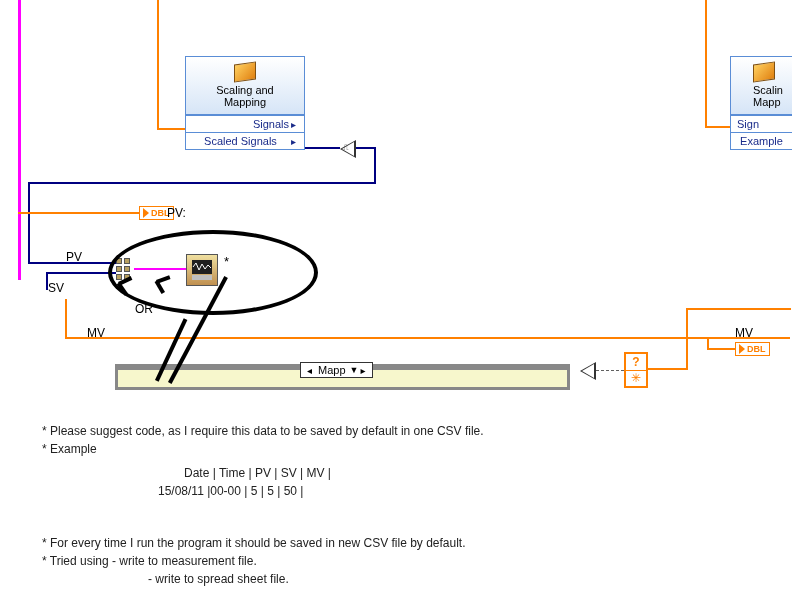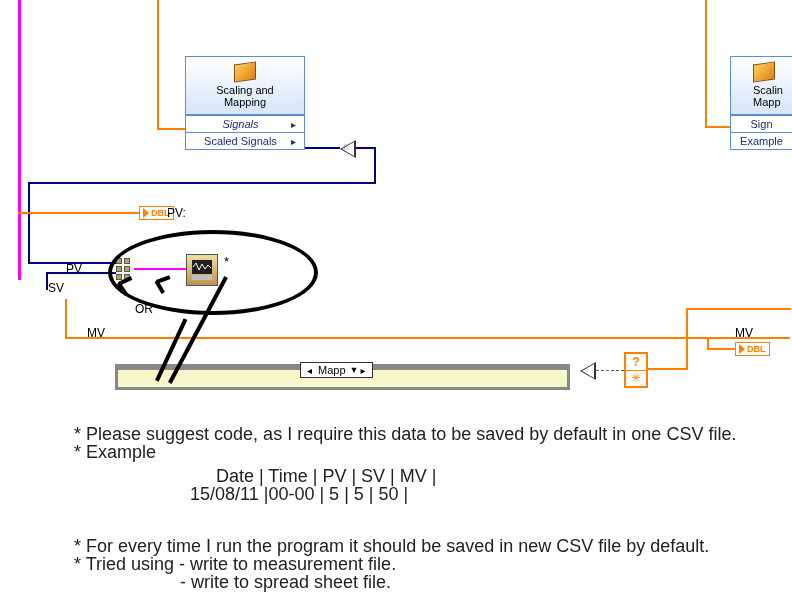--- a/index.html
+++ b/index.html
@@ -21,21 +21,21 @@
 .case-selector { position: absolute; background: #fff; border: 1px solid #333; padding: 1px 4px; font-size: 11px; display: flex; align-items: center; }
 .select-box { position: absolute; width: 24px; height: 36px; border: 2px solid #ff8000; background: #fff; display: flex; flex-direction: column; }
 .select-top { flex: 1; display: flex; align-items: center; justify-content: center; color: #ff8000; font-weight: bold; }
 .select-bot { flex: 1; border-top: 1px solid #ff8000; display: flex; align-items: center; justify-content: center; color: #ff8000; }
 .merge { position: absolute; width: 18px; height: 22px; }
 .merge-block { position: absolute; width: 6px; height: 6px; background: #b8a060; border: 1px solid #555; }
 .waveform-node { position: absolute; width: 32px; height: 32px; border: 1px solid #555; background: linear-gradient(#f0e0a0, #c09050); display:flex; align-items:center; justify-content:center; }
 .annotation { position: absolute; }
 .annot-circle { position: absolute; border: 4px solid #000; border-radius: 50%; }
 .annot-line { position: absolute; background: #000; transform-origin: 0 0; }
-.text-note { position: absolute; font-size: 18px; color: #222; margin-left: 32px; }
+.text-note { position: absolute; font-size: 12px; color: #222; }
 .icon-3d { width: 22px; height: 18px; margin: 0 auto; background: linear-gradient(135deg, #ffd060, #e08010); transform: skewY(-8deg); border: 1px solid #805010; }
 .chev { font-size: 10px; margin: 0 2px; }
 </style>
 </head>
 <body>
 
 <div class="wire" style="left:18px; top:0; width:3px; height:280px; background:#ff00ff;"></div>
 
 <div class="wire wire-orange" style="left:157px; top:0; width:2px; height:130px;"></div>
 <div class="wire wire-orange" style="left:157px; top:128px; width:28px; height:2px;"></div>
@@ -49,21 +49,21 @@
 <div class="wire wire-navy" style="left:28px; top:182px; width:2px; height:82px;"></div>
 <div class="wire wire-navy" style="left:28px; top:262px; width:88px; height:2px;"></div>
 
 <div class="wire wire-orange" style="left:18px; top:212px; width:121px; height:2px;"></div>
 <div class="dbl-tag" style="left:139px; top:206px;">
   <div class="dbl-arrow" style="border-left:6px solid #ff8000; margin-right:2px;"></div>
   <span>DBL</span>
 </div>
 <div class="label" style="left:167px; top:206px;">PV:</div>
 
-<div class="label" style="left:66px; top:250px;margin-top:12px;">PV</div>
+<div class="label" style="left:66px; top:250px;">PV</div>
 <div class="label" style="left:48px; top:281px;">SV</div>
 <div class="label" style="left:135px; top:302px;">OR</div>
 <div class="label" style="left:87px; top:326px;">MV</div>
 
 <div class="wire wire-navy" style="left:46px; top:272px; width:70px; height:2px;"></div>
 <div class="wire wire-navy" style="left:46px; top:272px; width:2px; height:18px;"></div>
 
 <div class="merge" style="left:116px; top:258px;">
   <div class="merge-block" style="left:0;top:0;"></div>
   <div class="merge-block" style="left:0;top:8px;"></div>
@@ -98,37 +98,37 @@
 <div class="wire wire-orange" style="left:707px; top:348px; width:28px; height:2px;"></div>
 <div class="wire wire-orange" style="left:707px; top:337px; width:2px; height:13px;"></div>
 
 <div class="node" style="left:185px; top:56px; width:120px;">
   <div class="node-header">
     <div class="icon-3d"></div>
     <div class="node-title" style="white-space:pre-line; margin-top:3px;">Scaling and
 Mapping</div>
   </div>
   <div class="node-row">
-      <span style="flex:1;text-align:center;font-style:italic;">Signals</span>
+      <span style="flex:1;text-align:right;">Signals</span>
       <span class="chev">▸</span>
     </div>
   <div class="node-row">
       <span style="flex:1;text-align:center;">Scaled Signals</span>
       <span class="chev">▸</span>
     </div>
 </div>
 
 <div class="node" style="left:730px; top:56px; width:62px; border-right:none;">
   <div class="node-header">
     <div class="icon-3d"></div>
     <div class="node-title" style="white-space:pre-line; margin-top:3px;">Scalin
 Mapp</div>
   </div>
   <div class="node-row">
-      <span style="flex:1;text-align:center;">Sign</span>
+      <span style="flex:1;">Sign</span>
     </div>
   <div class="node-row">
       <span style="flex:1;text-align:center;">Example</span>
     </div>
 </div>
 
 <div class="tri-node" style="left:340px; top:140px;"></div>
 <div style="position:absolute; left:343px; top:143px; font-size:8px; color:#333;">⎍</div>
 
 <div class="case-struct" style="left:115px; top:364px; width:455px; height:26px;"></div>

